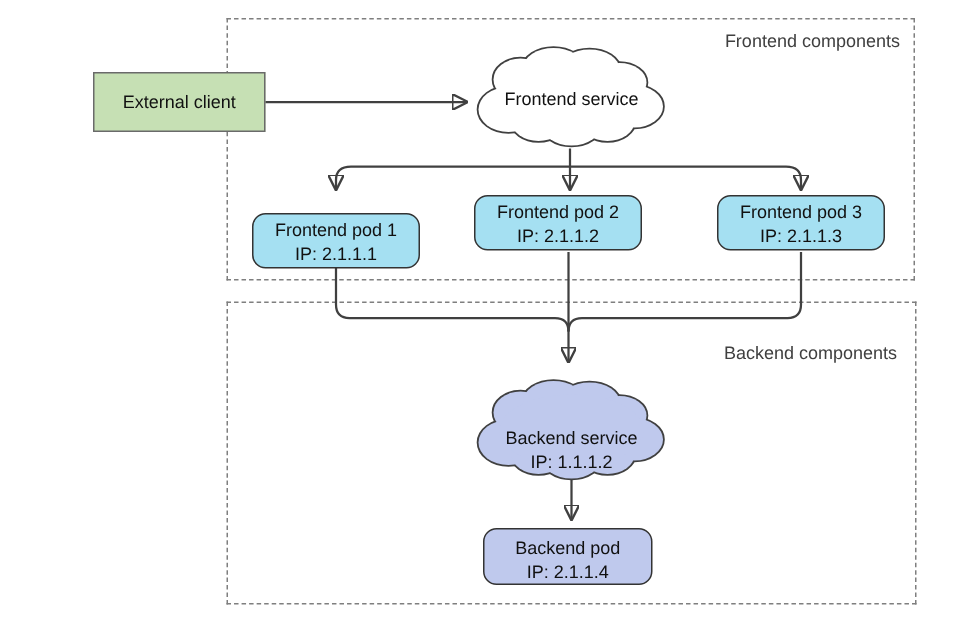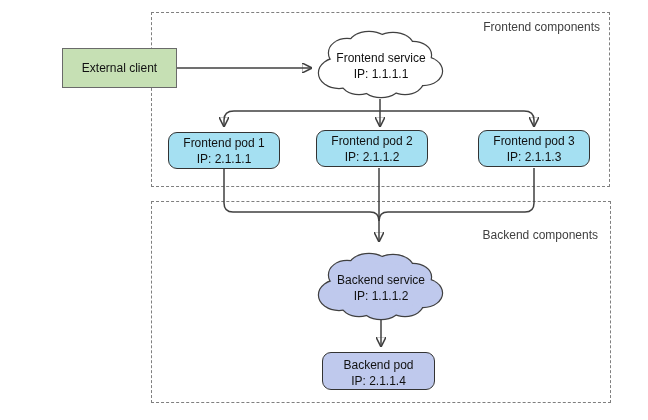--- a/index.html
+++ b/index.html
@@ -115,32 +115,31 @@
         <ellipse cx="405" cy="303" rx="18" ry="13"></ellipse>
           <ellipse cx="381" cy="305" rx="20" ry="14"></ellipse>
         <ellipse cx="359" cy="303" rx="18" ry="13"></ellipse>
           <ellipse cx="381" cy="287" rx="48" ry="24"></ellipse>
       </g>
     </g>
   </svg>
 
   <div class="cloud-label" style="left:381px;top:66px;">
     <div>Frontend service</div>
-    <div>IP: 1.1.1.1</div>
   </div>
-  <div class="cloud-label" style="left:381px;top:288px;">
+  <div class="cloud-label" style="left:381px;top:300px;">
     <div>Backend service</div>
     <div>IP: 1.1.1.2</div>
   </div>
 
   <div class="abs node client-box" style="left:18px;top:48px;width:115px;height:40px;">
     <div>External client</div>
   </div>
 
-  <div class="abs node pod-box" style="left:168px;top:132px;width:112px;height:37px;">
+  <div class="abs node pod-box" style="left:168px;top:142px;width:112px;height:37px;">
     <div>Frontend pod 1</div>
     <div>IP: 2.1.1.1</div>
   </div>
   <div class="abs node pod-box" style="left:316px;top:130px;width:112px;height:37px;">
     <div>Frontend pod 2</div>
     <div>IP: 2.1.1.2</div>
   </div>
   <div class="abs node pod-box" style="left:478px;top:130px;width:112px;height:37px;">
     <div>Frontend pod 3</div>
     <div>IP: 2.1.1.3</div>

